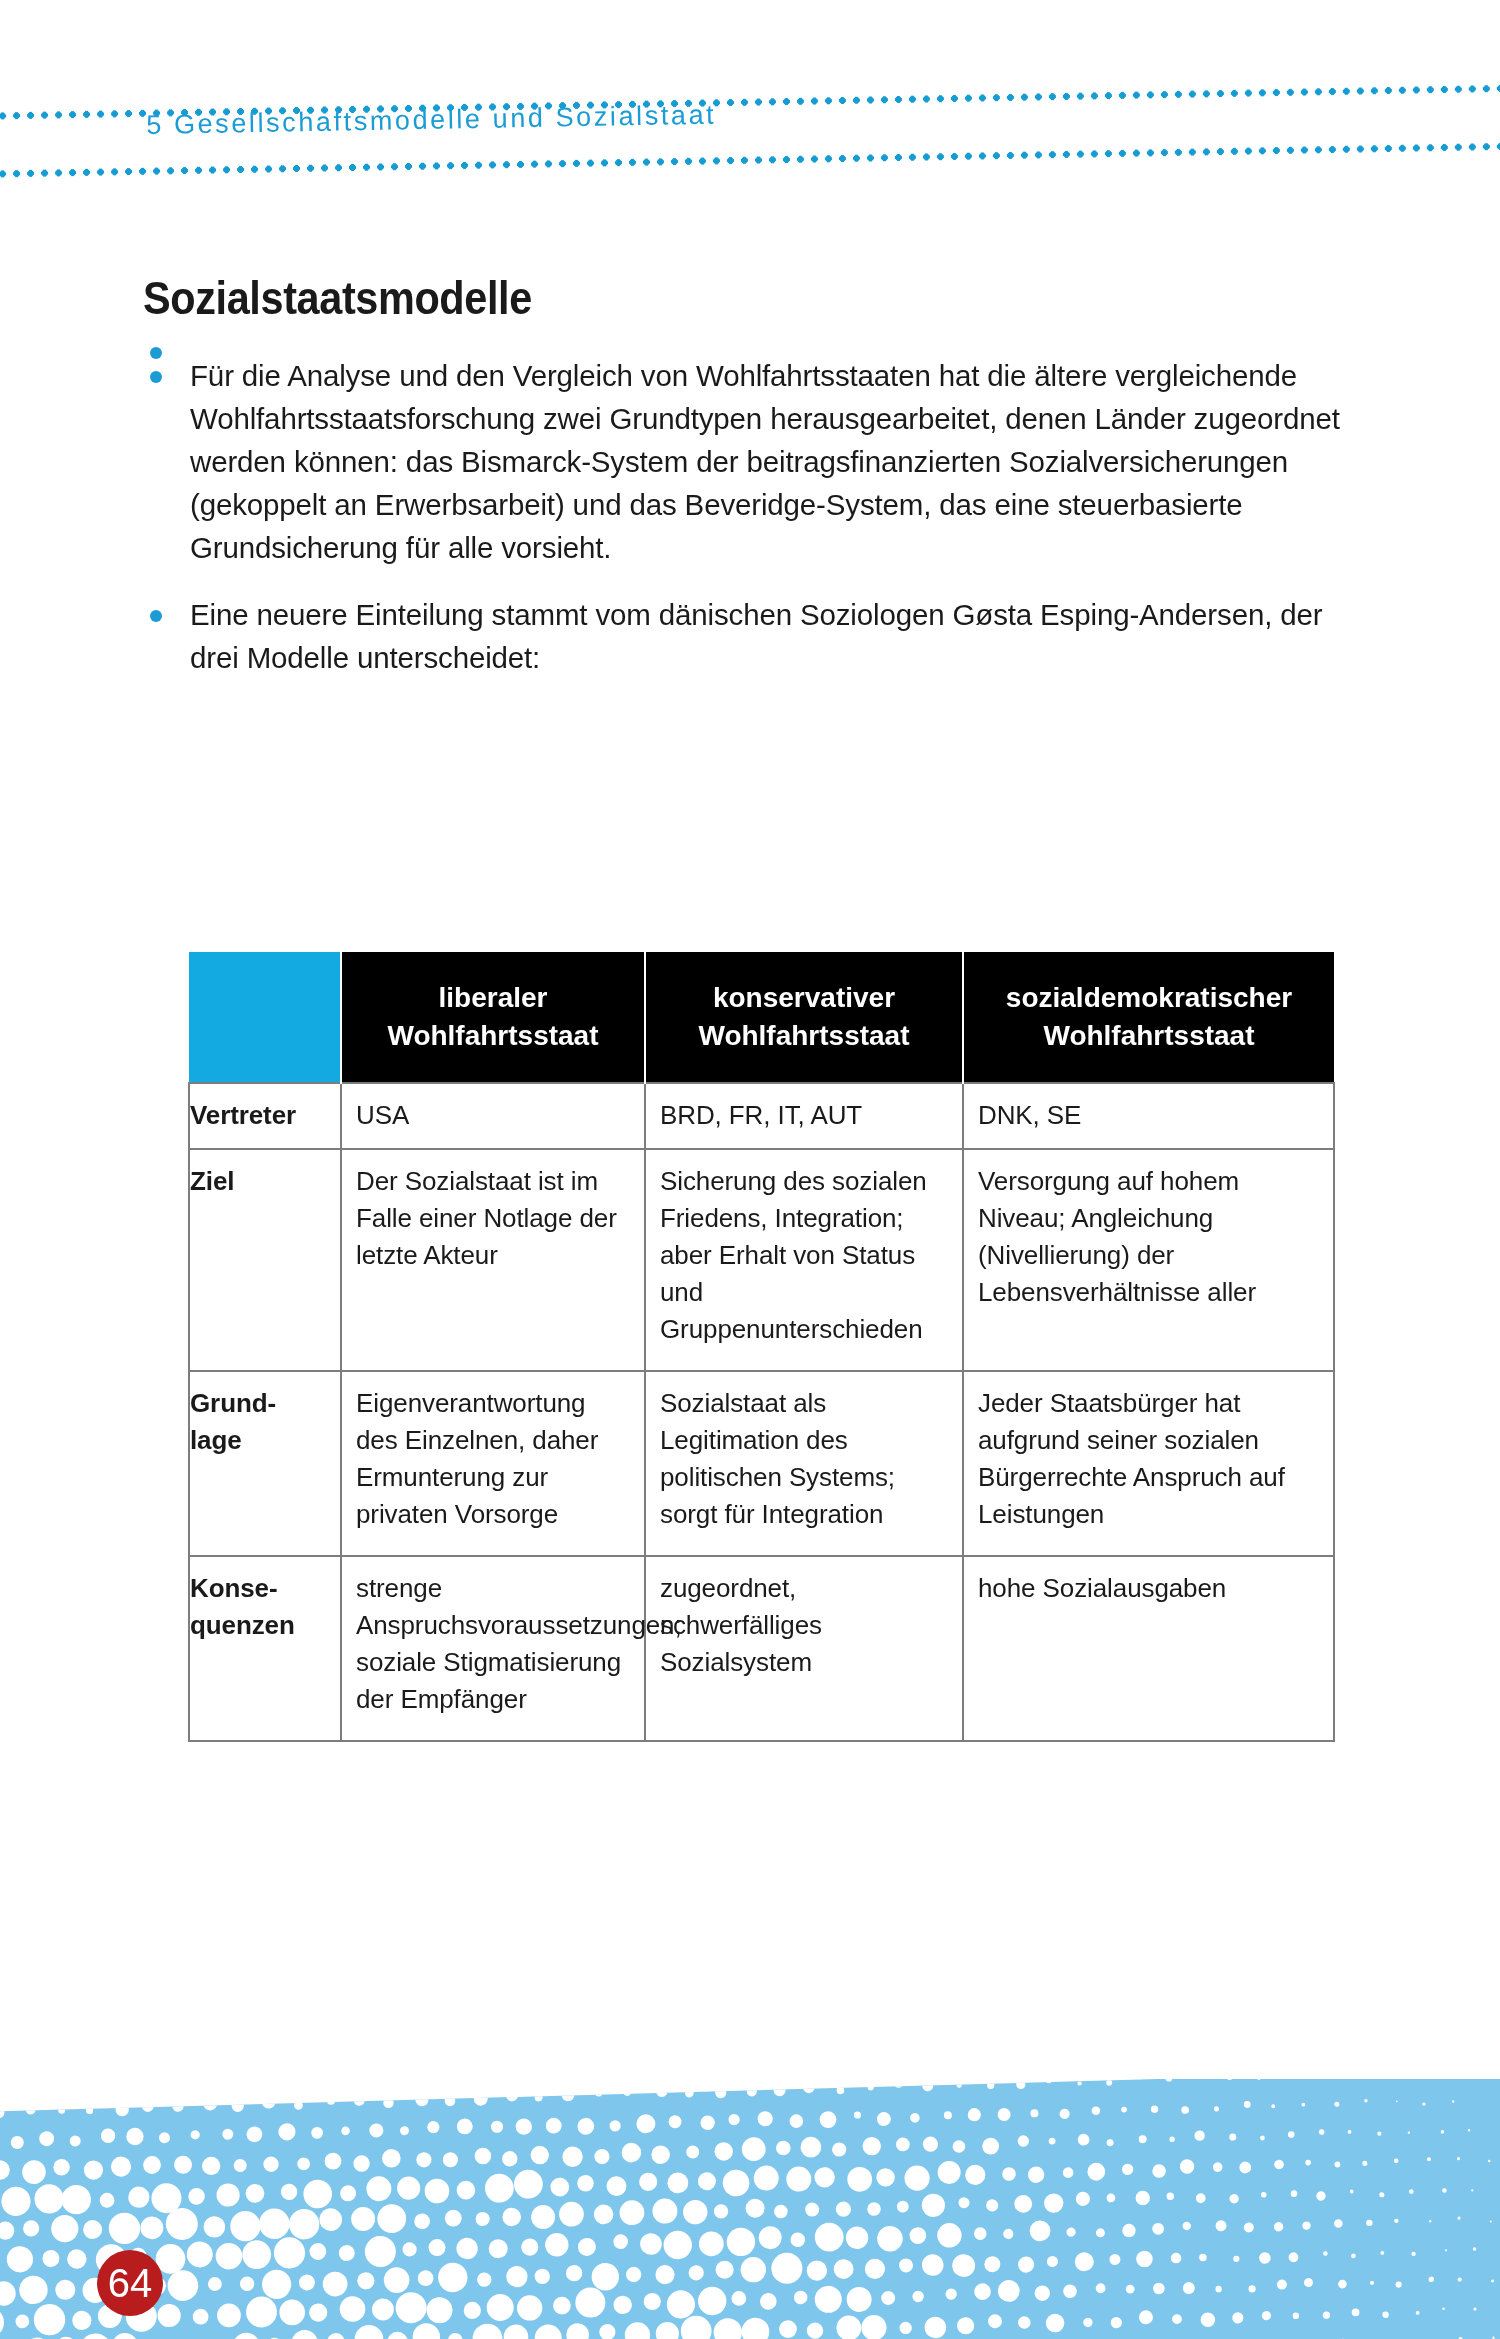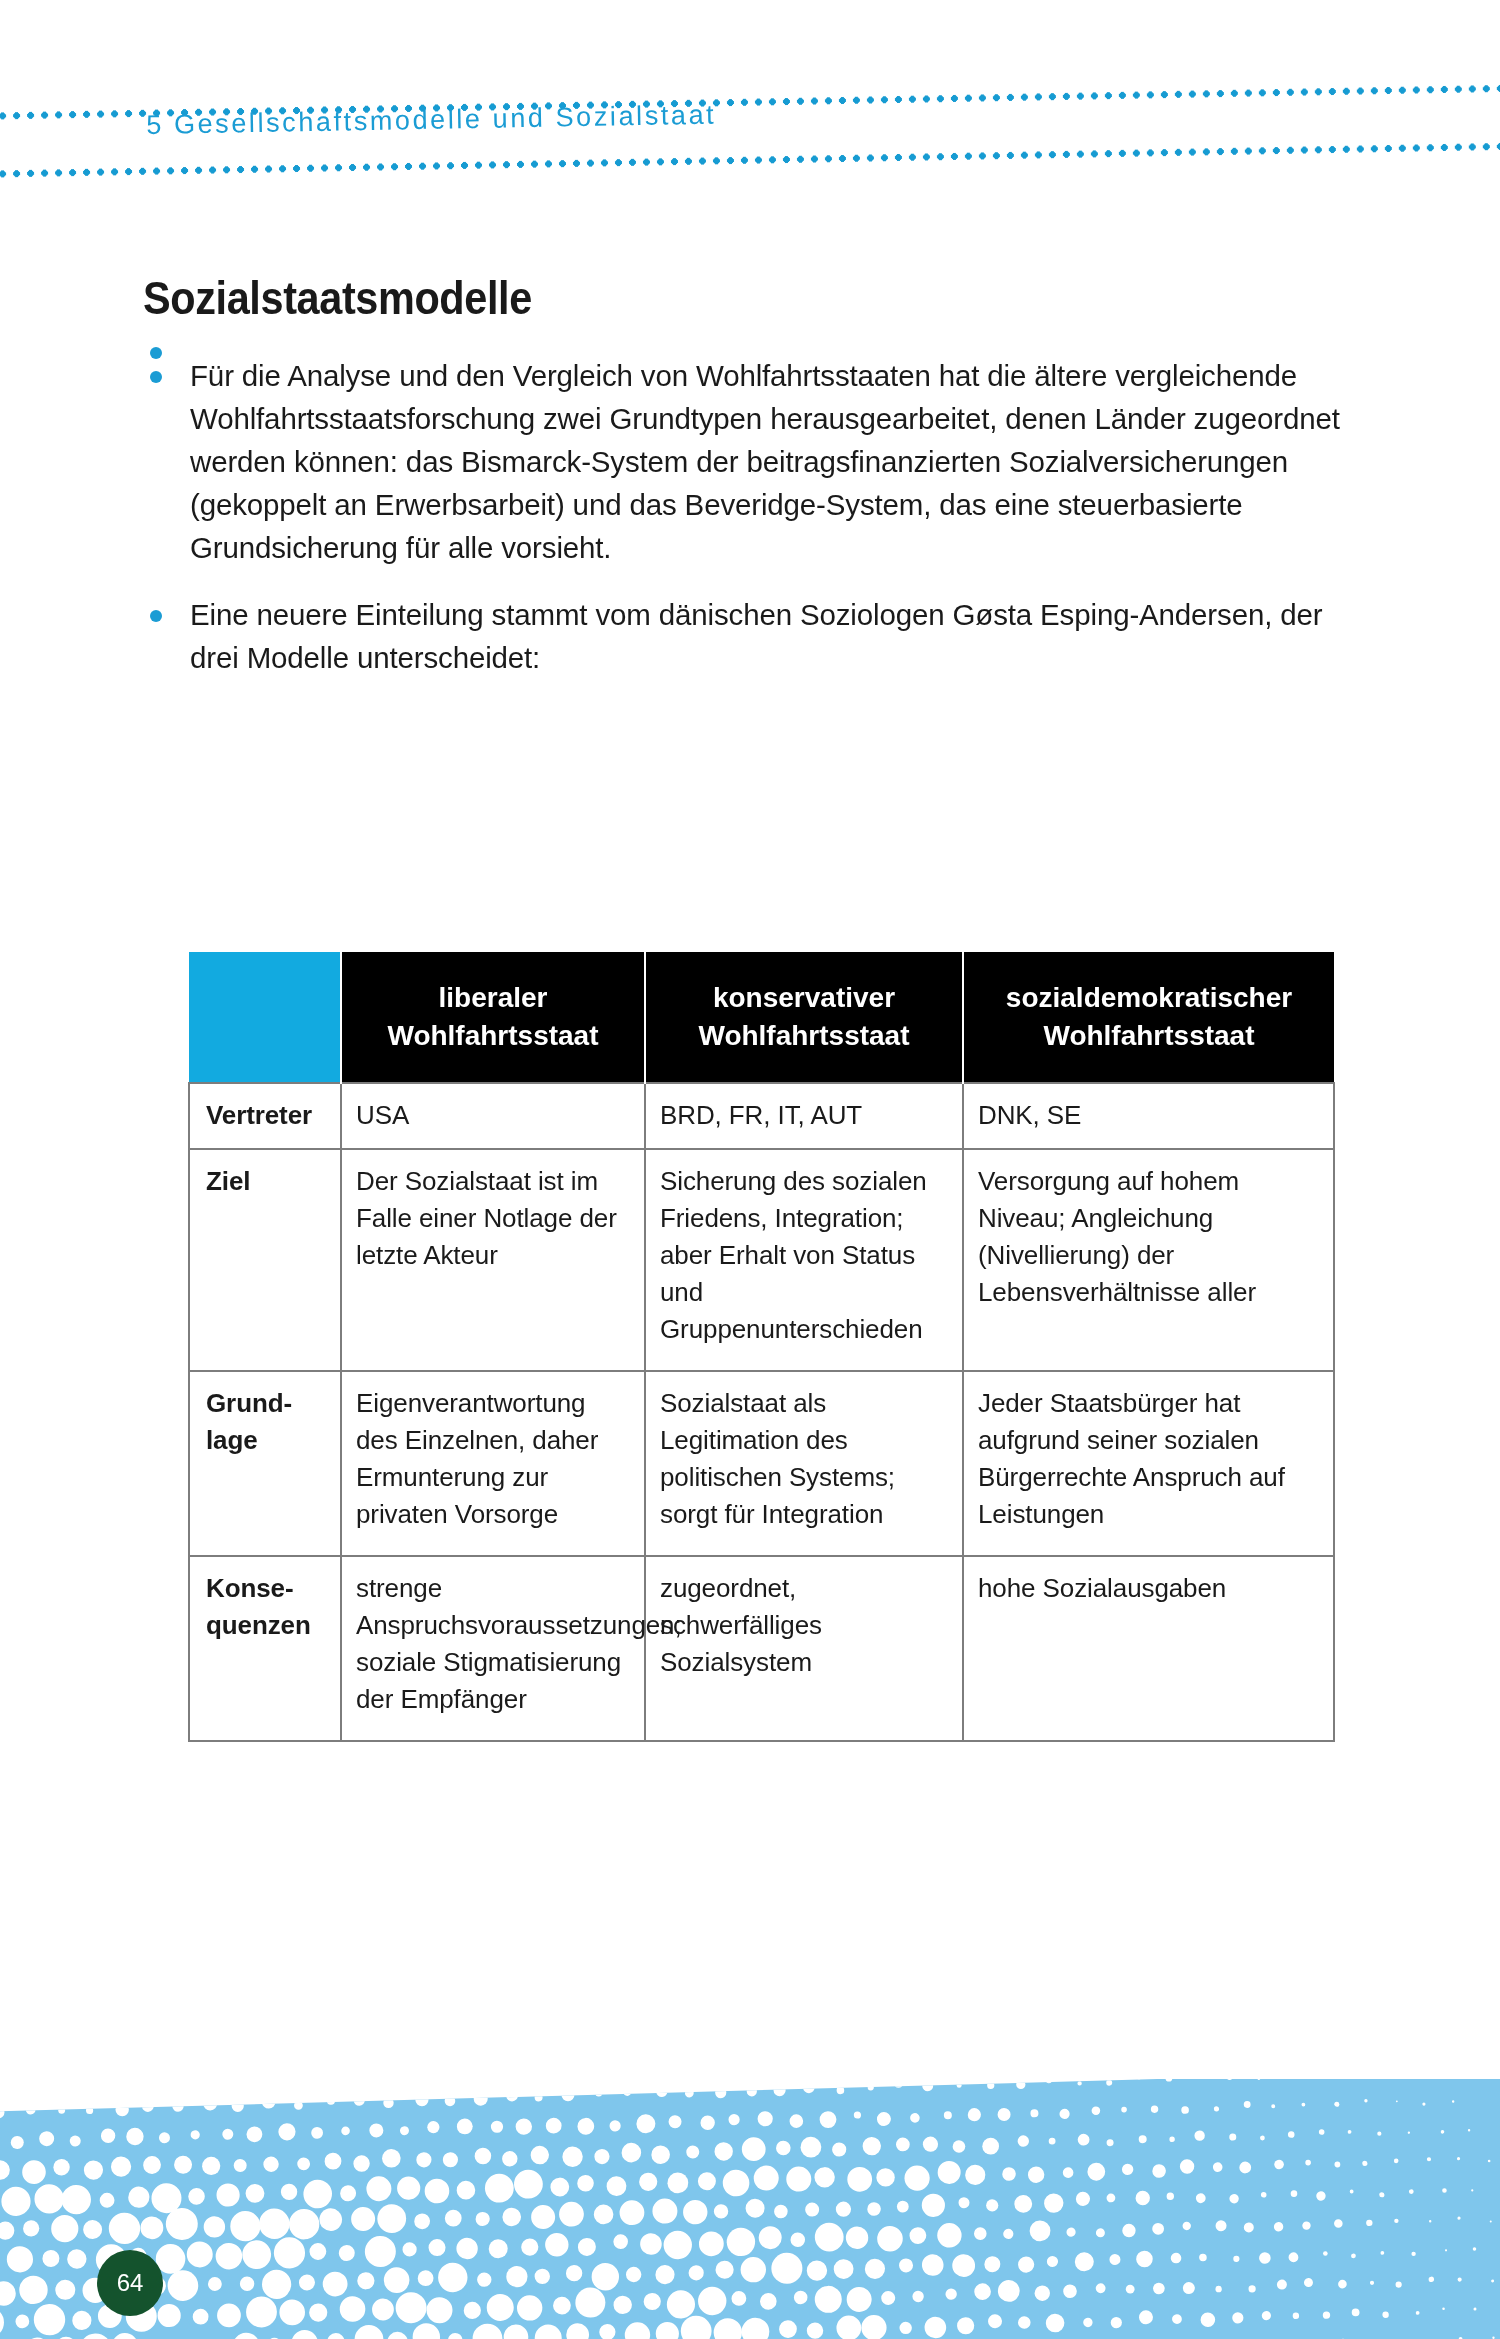--- a/index.html
+++ b/index.html
@@ -152,21 +152,21 @@
     border: 2px solid #7d7d7d;
     vertical-align: top;
     font-size: 26px;
     line-height: 37px;
     color: #1a1a1a;
     padding: 13px 13px 22px 14px;
     letter-spacing: -0.1px;
   }
   table.models td.rowhead {
     font-weight: 700;
-    padding-left: 16px;
+    padding-left: 0;
     font-family: "Liberation Sans Narrow", "Liberation Sans", sans-serif;
   }
   table.models tr.short td { padding-bottom: 14px; }
 
   
   .footer {
     position: absolute;
     left: 0;
     bottom: 0;
     width: 1500px;
@@ -191,23 +191,23 @@
     width: 1620px;
     height: 300px;
   }
   .pagenum {
     position: absolute;
     left: 97px;
     top: 171px;
     width: 66px;
     height: 66px;
     border-radius: 50%;
-    background: #14532d;
+    background: #b91c1c;
     color: #ffffff;
-    font-size: 24px;
+    font-size: 40px;
     display: flex;
     align-items: center;
     justify-content: center;
     z-index: 5;
   }
 </style>
 </head>
 <body>
 
 <div class="page">

